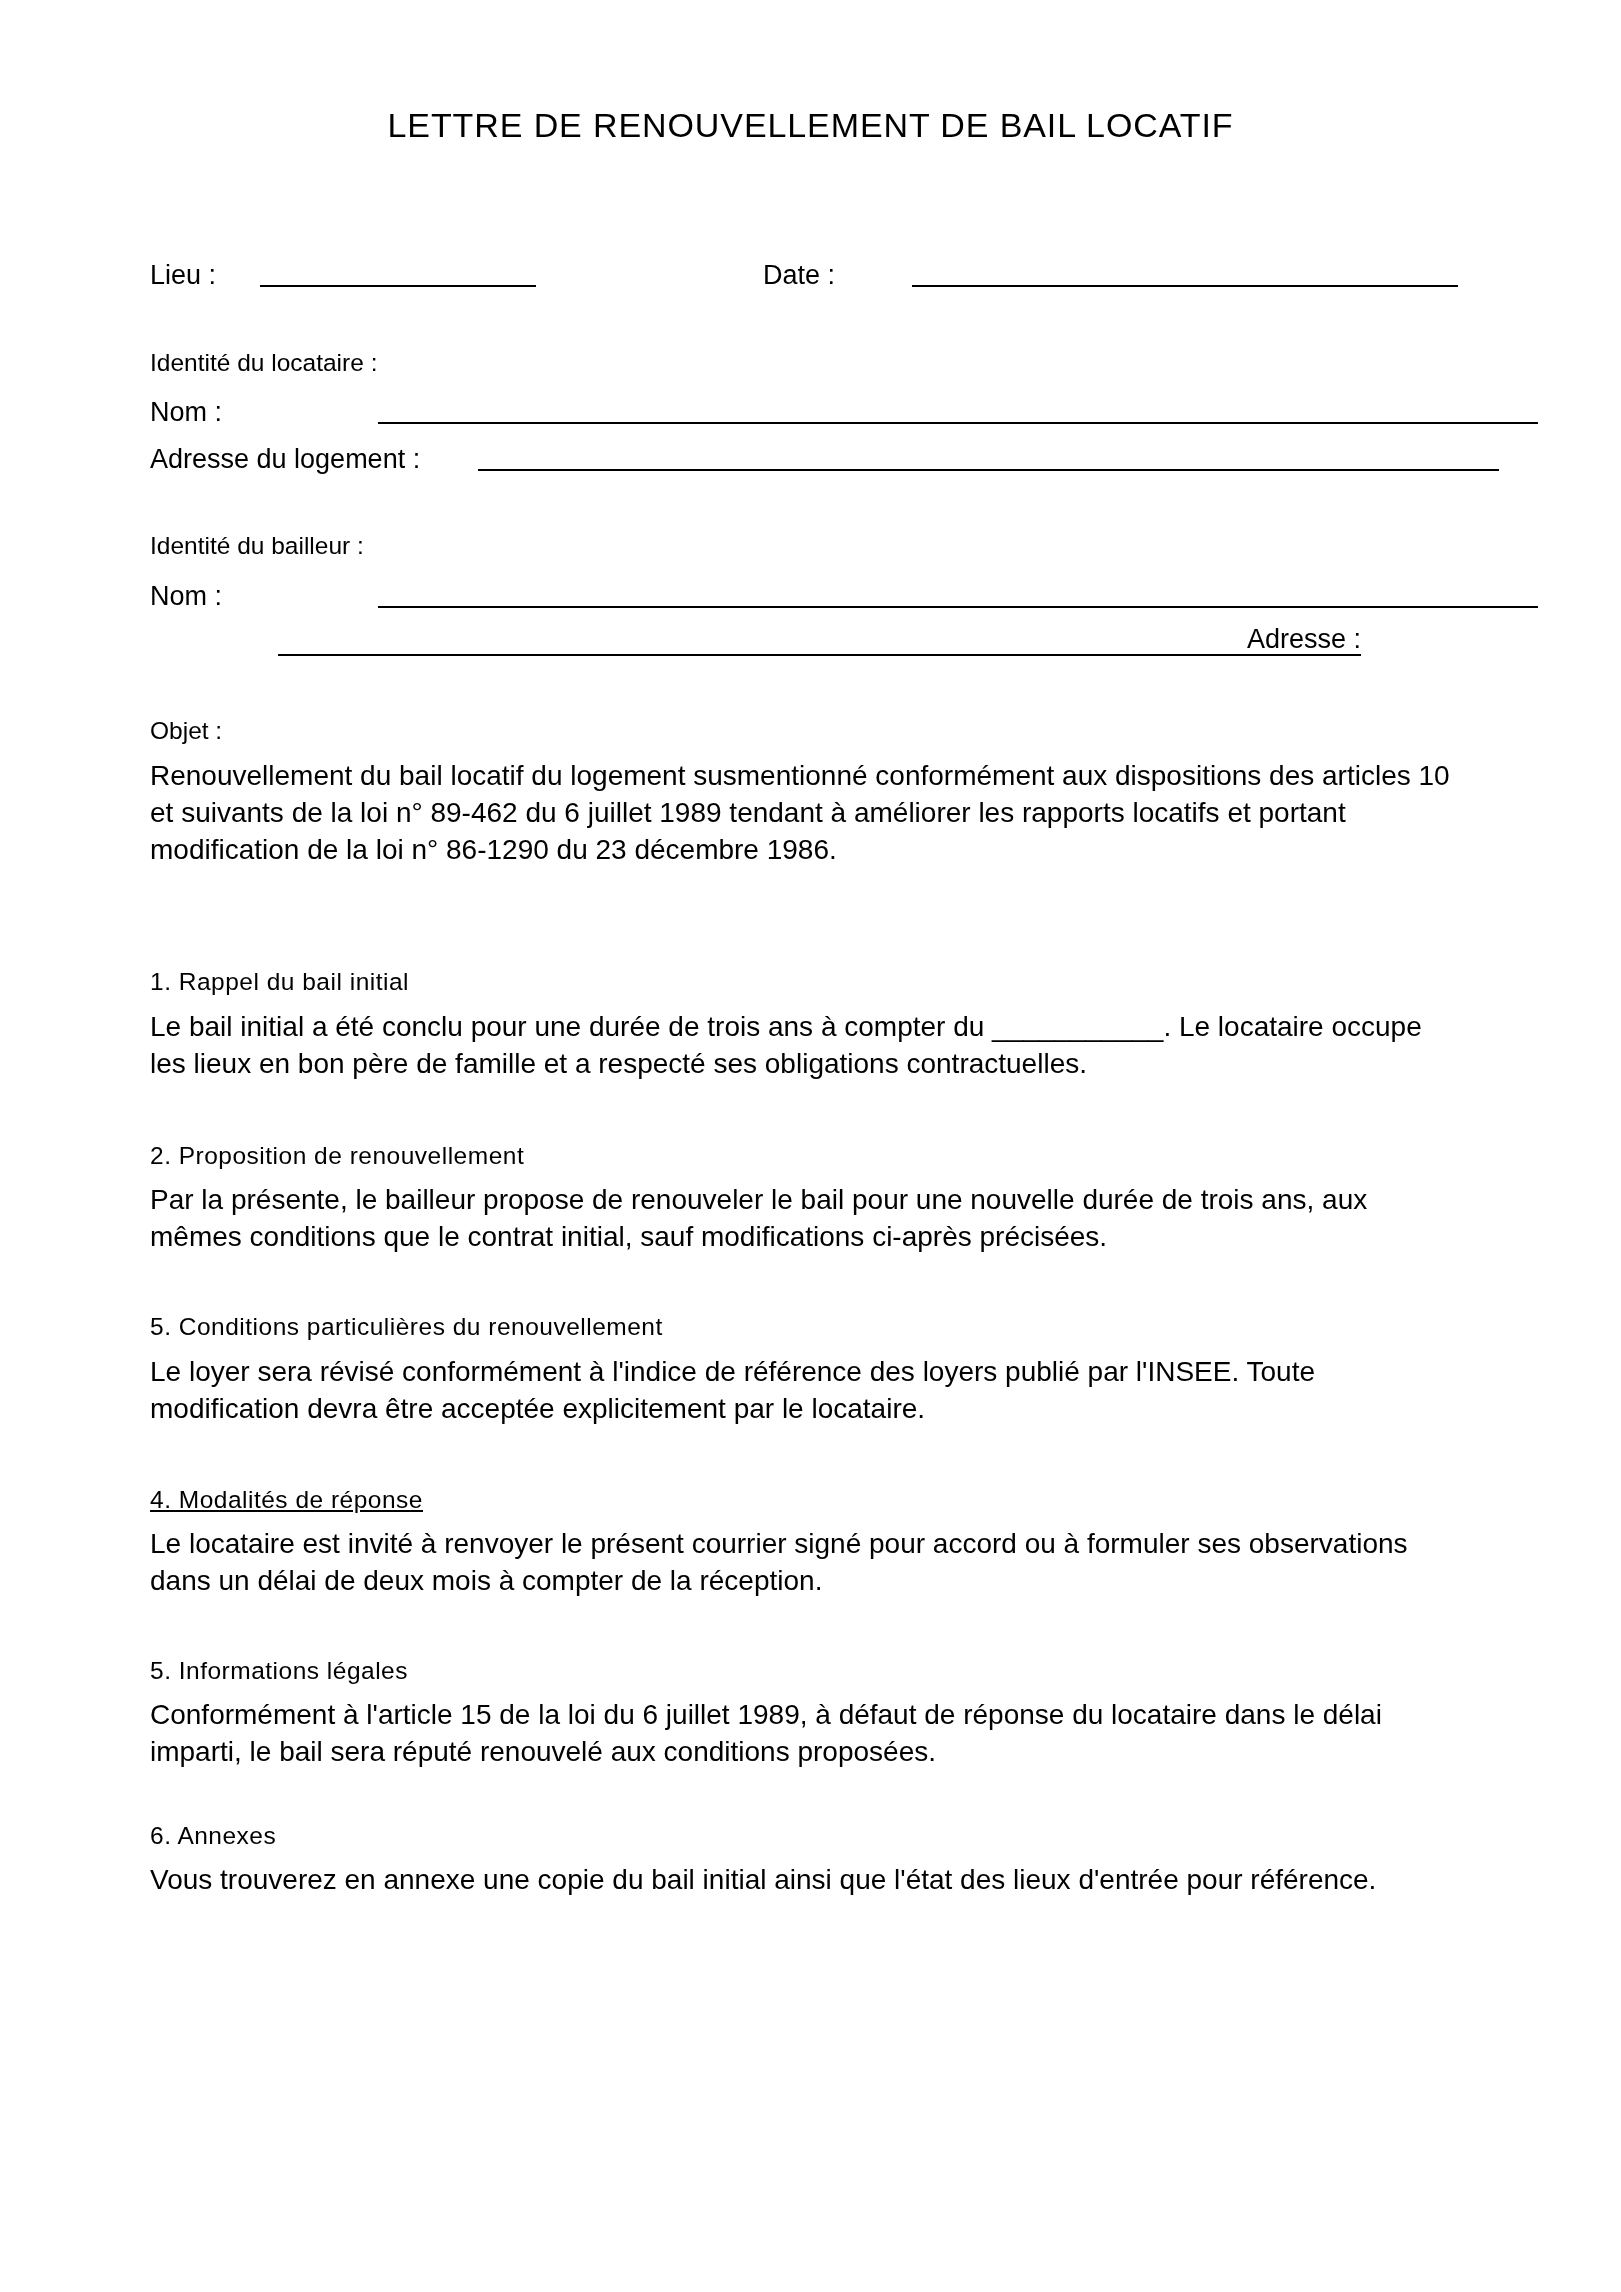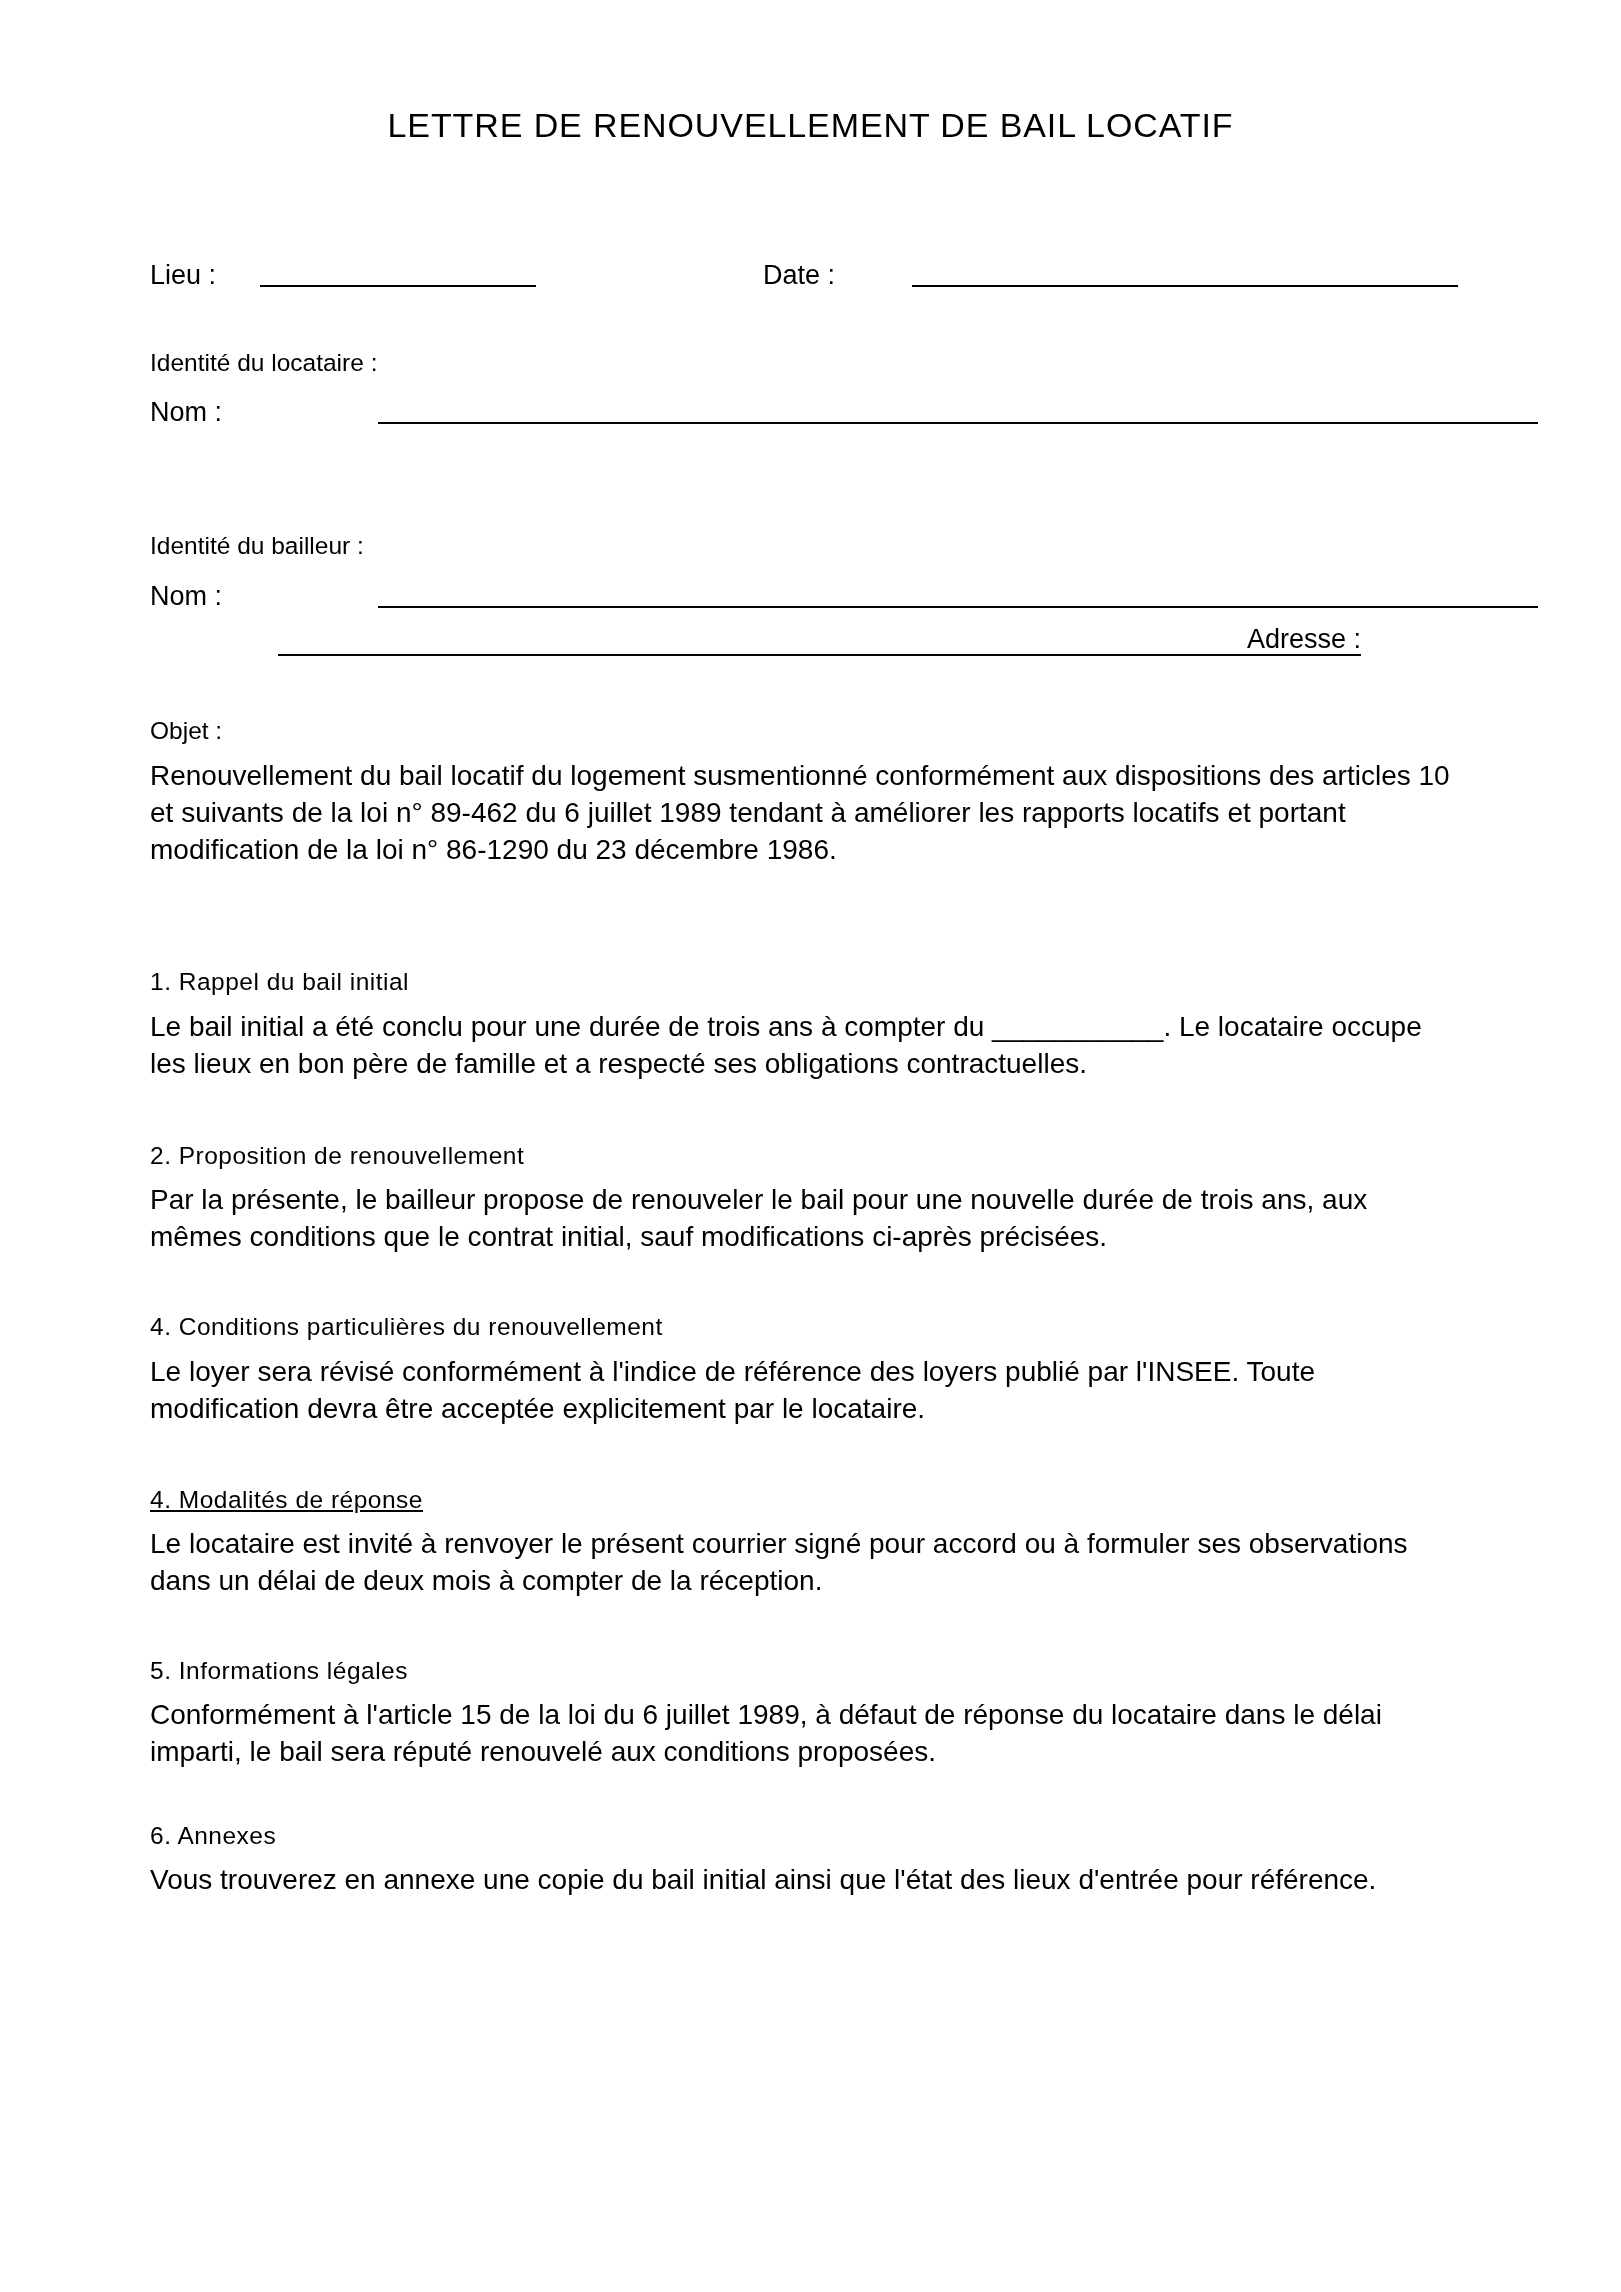--- a/index.html
+++ b/index.html
@@ -105,20 +105,24 @@
     <span class="rule" style="width:546px; margin-left:77px;"></span>
   </div>
 
   <div class="block-label" style="top:348px;">Identité du locataire :</div>
 
   <div class="form-row" style="left:150px; top:394px;">
     <span class="form-label">Nom :</span>
     <span class="rule" style="width:1160px; margin-left:156px;"></span>
   </div>
 
+  <div class="form-row" style="left:150px; top:441px;">
+    <span class="form-label">Adresse du logement :</span>
+    <span class="rule" style="width:1021px; margin-left:58px;"></span>
+  </div>
 
   <div class="block-label" style="top:531px;">Identité du bailleur :</div>
 
   <div class="form-row" style="left:150px; top:578px;">
     <span class="form-label">Nom :</span>
     <span class="rule" style="width:1160px; margin-left:156px;"></span>
   </div>
 
   <div class="form-row" style="left:150px; top:625px;flex-direction:column;">
     <span class="form-label">Adresse :</span>
@@ -128,21 +132,21 @@
   <div class="block-label" style="top:716px;">Objet :</div>
 
   <div class="para" style="top:757px;">Renouvellement du bail locatif du logement susmentionné conformément aux dispositions des articles 10 et suivants de la loi n° 89-462 du 6 juillet 1989 tendant à améliorer les rapports locatifs et portant modification de la loi n° 86-1290 du 23 décembre 1986.</div>
 
   <div class="sec-head" style="top:965px;">1. Rappel du bail initial</div>
   <div class="para" style="top:1008px;"><span>Le bail initial a été conclu pour une durée de trois ans à compter du </span><span class="blank-fill">___________</span><span>. Le locataire occupe les lieux en bon père de famille et a respecté ses obligations contractuelles.</span></div>
 
   <div class="sec-head" style="top:1139px;">2. Proposition de renouvellement</div>
   <div class="para" style="top:1181px;">Par la présente, le bailleur propose de renouveler le bail pour une nouvelle durée de trois ans, aux mêmes conditions que le contrat initial, sauf modifications ci-après précisées.</div>
 
-  <div class="sec-head" style="top:1310px;">4. Conditions particulières du renouvellement</div>
+  <div class="sec-head" style="top:1310px;">5. Conditions particulières du renouvellement</div>
   <div class="para" style="top:1353px;">Le loyer sera révisé conformément à l'indice de référence des loyers publié par l'INSEE. Toute modification devra être acceptée explicitement par le locataire.</div>
 
   <div class="sec-head" style="top:1483px;text-decoration:underline;">4. Modalités de réponse</div>
   <div class="para" style="top:1525px;">Le locataire est invité à renvoyer le présent courrier signé pour accord ou à formuler ses observations dans un délai de deux mois à compter de la réception.</div>
 
   <div class="sec-head" style="top:1654px;">5. Informations légales</div>
   <div class="para" style="top:1696px;">Conformément à l'article 15 de la loi du 6 juillet 1989, à défaut de réponse du locataire dans le délai imparti, le bail sera réputé renouvelé aux conditions proposées.</div>
 
   <div class="sec-head" style="top:1819px;">6. Annexes</div>
   <div class="para" style="top:1861px;">Vous trouverez en annexe une copie du bail initial ainsi que l'état des lieux d'entrée pour référence.</div>

